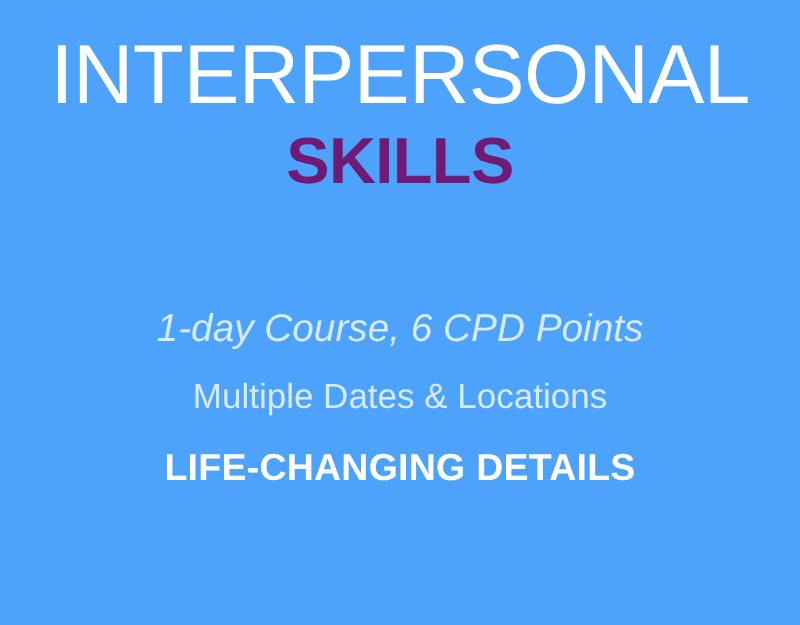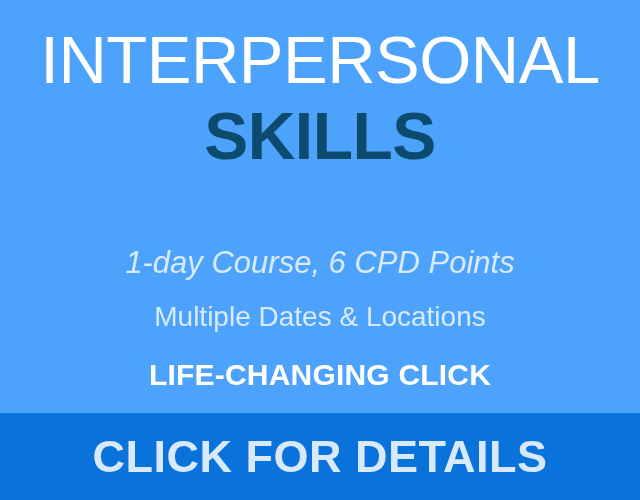--- a/index.html
+++ b/index.html
@@ -54,25 +54,25 @@
     letter-spacing: -0.5px;
     line-height: 1.0;
     color: #ffffff;
   }
 
   
   #headline-secondary {
     position: absolute;
     top: 103px;
     left: 0;
-    font-size: 66px;
+    font-size: 52px;
     font-weight: 700;
     letter-spacing: -0.5px;
     line-height: 1.0;
-    color: #0c4a6e;
+    color: #701a75;
   }
 
   
   #subtitle {
     position: absolute;
     top: 186px;
     left: 0;
     font-size: 37px;
     font-weight: 300;
     letter-spacing: 0px;
@@ -142,21 +142,18 @@
 
     <div class="line" id="headline-primary">INTERPERSONAL</div>
 
     <div class="line" id="headline-secondary">SKILLS</div>
 
 
     <div class="line" id="detail-course">1-day Course, 6 CPD Points</div>
 
     <div class="line" id="detail-dates">Multiple Dates &amp; Locations</div>
 
-    <div class="line" id="tagline">LIFE-CHANGING CLICK</div>
+    <div class="line" id="tagline">LIFE-CHANGING DETAILS</div>
 
   </div>
 
-  <div id="cta-bar">
-    <span id="cta-label">CLICK FOR DETAILS</span>
-  </div>
 
 </div>
 
 </body></html>

